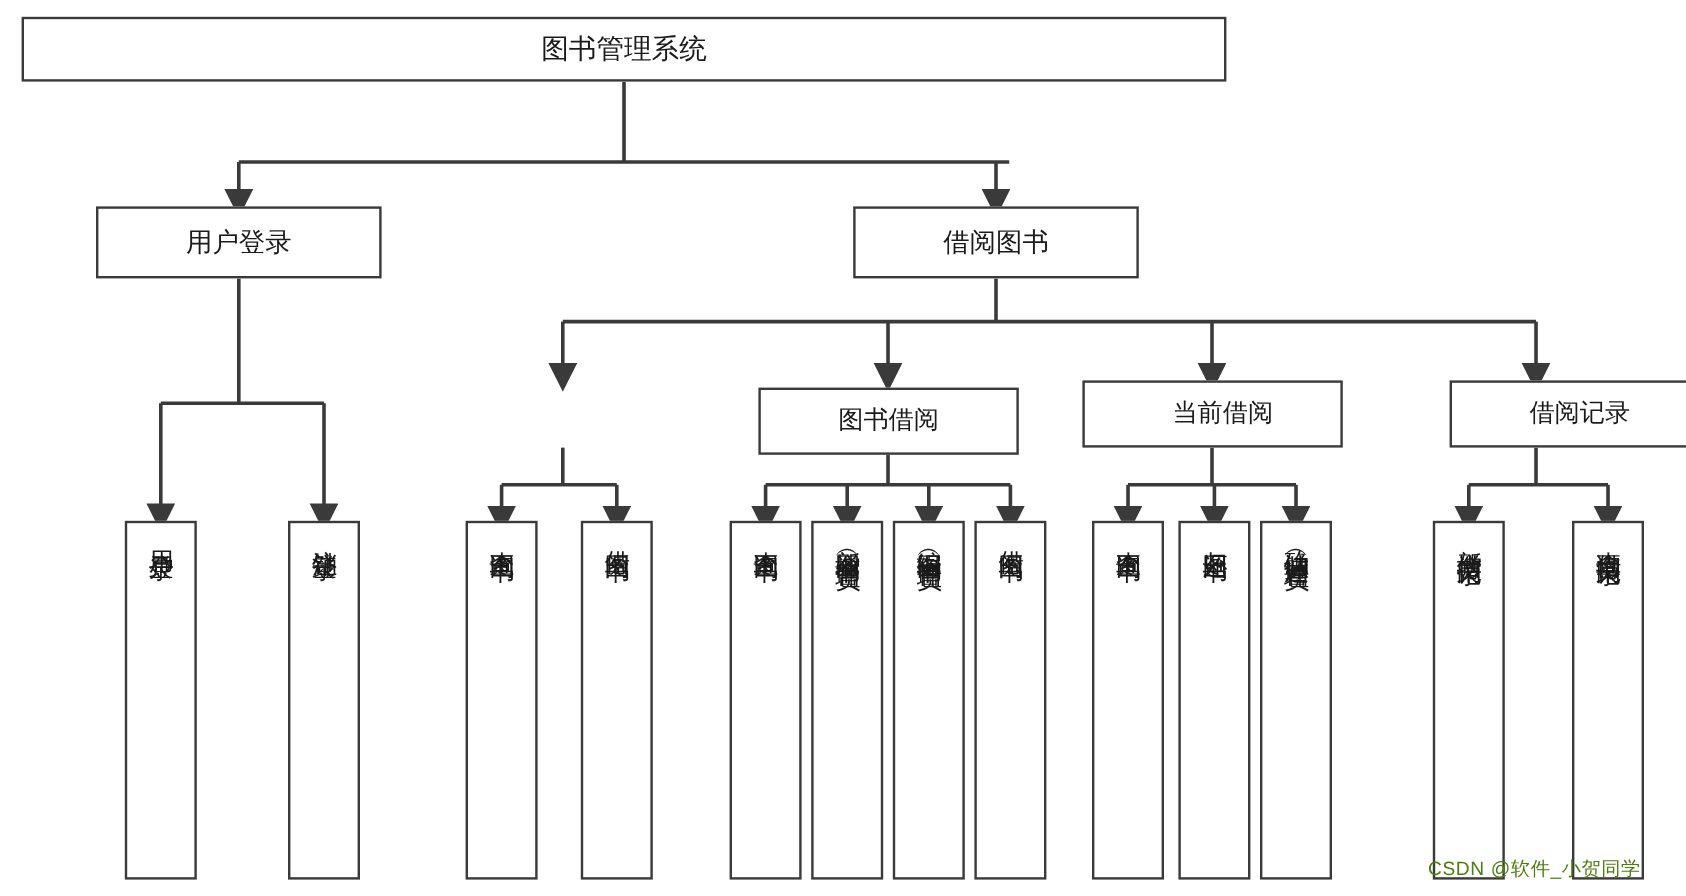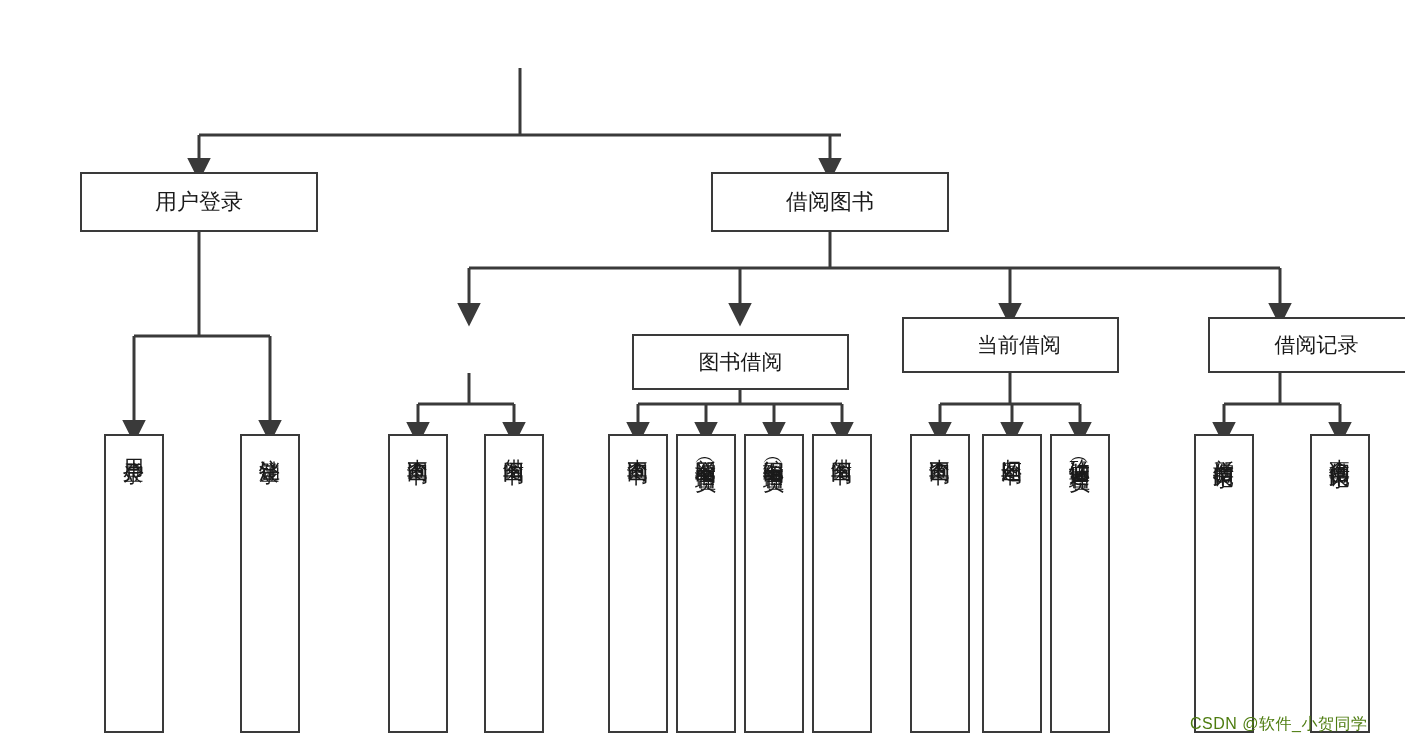--- a/index.html
+++ b/index.html
@@ -121,29 +121,32 @@
       <path d="M1012,404 L1012,426" marker-end="url(#arrow)"></path>
       <path d="M1080,404 L1080,426" marker-end="url(#arrow)"></path>
 
       <path d="M1280,373 L1280,404"></path>
       <path d="M1224,404 L1340,404"></path>
       <path d="M1224,404 L1224,426" marker-end="url(#arrow)"></path>
       <path d="M1340,404 L1340,426" marker-end="url(#arrow)"></path>
     </g>
   </svg>
 
+  <div class="node root horizontal" id="node-root" style="left: 18px; top: 14px; width: 1004px; height: 54px;">
+    <span class="label">图书管理系统</span>
+  </div>
 
   <div class="node level1 horizontal" id="node-l1-0" style="left: 80px; top: 172px; width: 238px; height: 60px;">
     <span class="label">用户登录</span>
   </div>
   <div class="node level1 horizontal" id="node-l1-1" style="left: 711px; top: 172px; width: 238px; height: 60px;">
     <span class="label">借阅图书</span>
   </div>
 
-  <div class="node level2 horizontal" id="node-l2-1" style="left: 632px; top: 334px; width: 217px; height: 56px;">
+  <div class="node level2 horizontal" id="node-l2-1" style="left: 632px; top: 323px; width: 217px; height: 56px;">
     <span class="label">图书借阅</span>
   </div>
   <div class="node level2 horizontal" id="node-l2-2" style="left: 902px; top: 317px; width: 217px; height: 56px; padding-left: 17px;">
     <span class="label">当前借阅</span>
   </div>
   <div class="node level2 horizontal" id="node-l2-3" style="left: 1172px; top: 317px; width: 217px; height: 56px; margin-left: 36px;">
     <span class="label">借阅记录</span>
   </div>
 
   <div class="node leaf vertical" id="node-leaf-0" style="left: 104px; top: 434px; width: 60px; height: 299px;">

